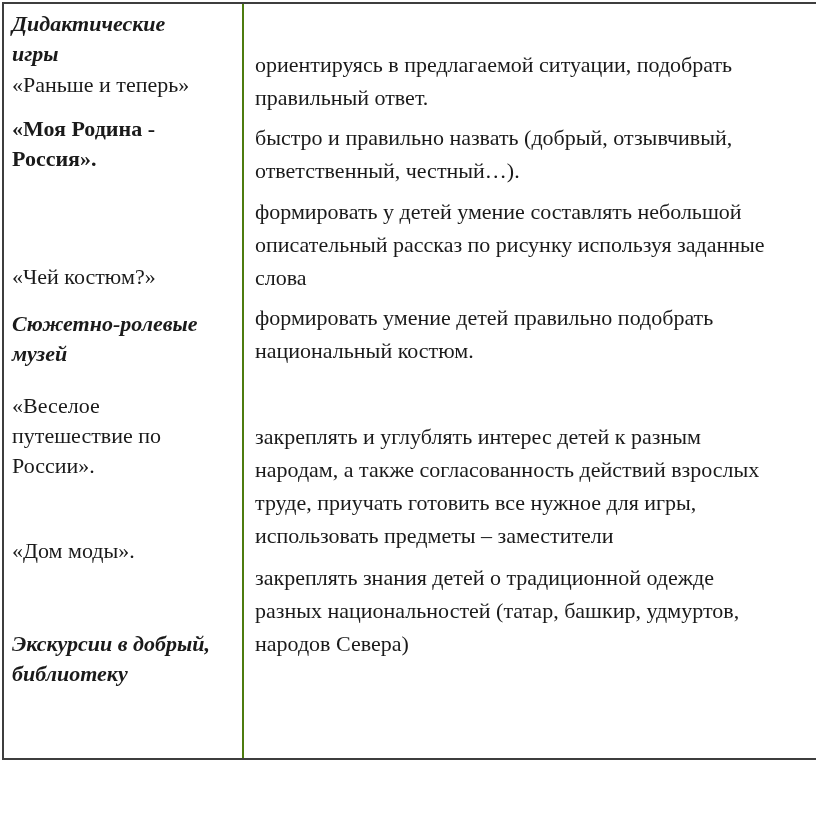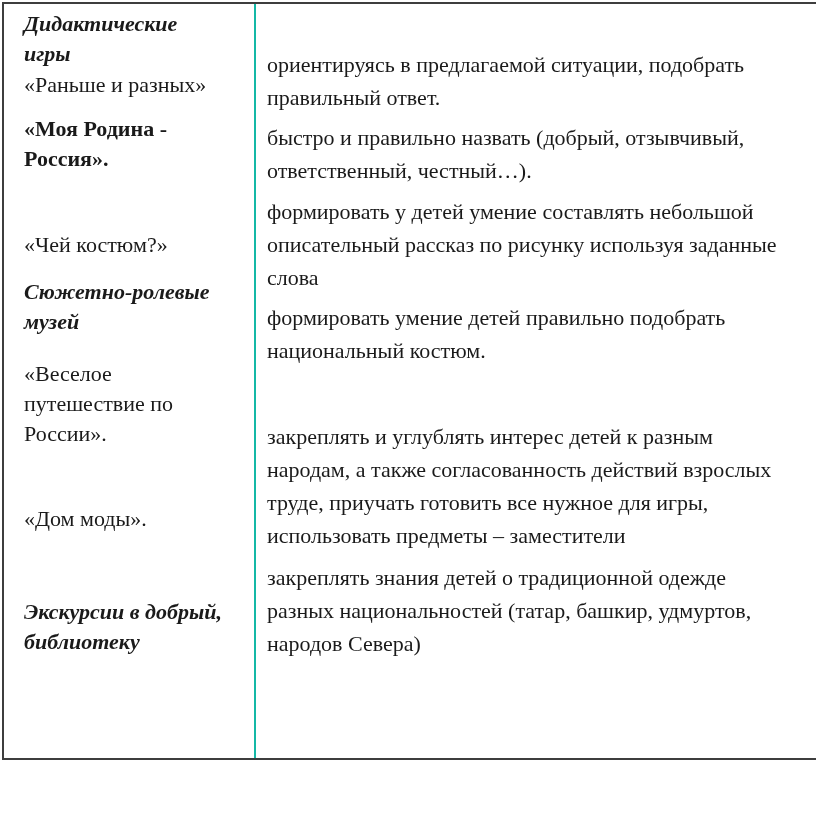--- a/index.html
+++ b/index.html
@@ -23,22 +23,22 @@
     top: 2px;
     width: 910px;            
     height: 754px;
     border: 2px solid #3e3e3e;
     display: flex;
     box-sizing: content-box;
     background: #ffffff;
   }
   .col-left {
     flex: 0 0 222px;
-    border-right: 2px solid #14b8a6;
-    padding: 3px 8px 0 20px;
+    border-right: 2px solid #4d7c0f;
+    padding: 3px 8px 0 8px;
     box-sizing: content-box;
     overflow: hidden;
   }
   .col-right {
     flex: 0 0 640px;
     padding: 0 0 0 11px;
     overflow: hidden;
   }
   .cell-item {
     font-size: 22px;
@@ -48,21 +48,21 @@
     margin: 0;
   }
   .cell-item.heading {
     font-weight: bold;
     font-style: italic;
   }
   .li0 { margin-top: 2px; }
   .li1 { margin-top: 1px; }
   .li2 { margin-top: 14px; }
   .li3 { margin-top: 14px; font-weight: bold; }
-  .li4 { margin-top: 56px; }
+  .li4 { margin-top: 88px; }
   .li5 { margin-top: 17px; }
   .li6 { margin-top: 22px; }
   .li7 { margin-top: 55px; }
   .li8 { margin-top: 63px; }
   .obj-par {
     font-size: 22px;
     line-height: 33px;
     color: #1a1a1a;
     white-space: pre-line;
     margin: 0;
@@ -76,21 +76,21 @@
 </style>
 </head>
 <body>
 
 <div class="page">
   <div class="doc-table">
 
     <div class="col-left">
       <p class="cell-item heading li0">Дидактические
 игры</p>
-      <p class="cell-item li1">«Раньше и разных»</p>
+      <p class="cell-item li1">«Раньше и теперь»</p>
       <p class="cell-item li3">«Моя Родина -
 Россия».</p>
       <p class="cell-item li4">«Чей костюм?»</p>
       <p class="cell-item heading li5">Сюжетно-ролевые
 музей</p>
       <p class="cell-item li6">«Веселое
 путешествие по
 России».</p>
       <p class="cell-item li7">«Дом моды».</p>
       <p class="cell-item heading li8">Экскурсии в добрый,

